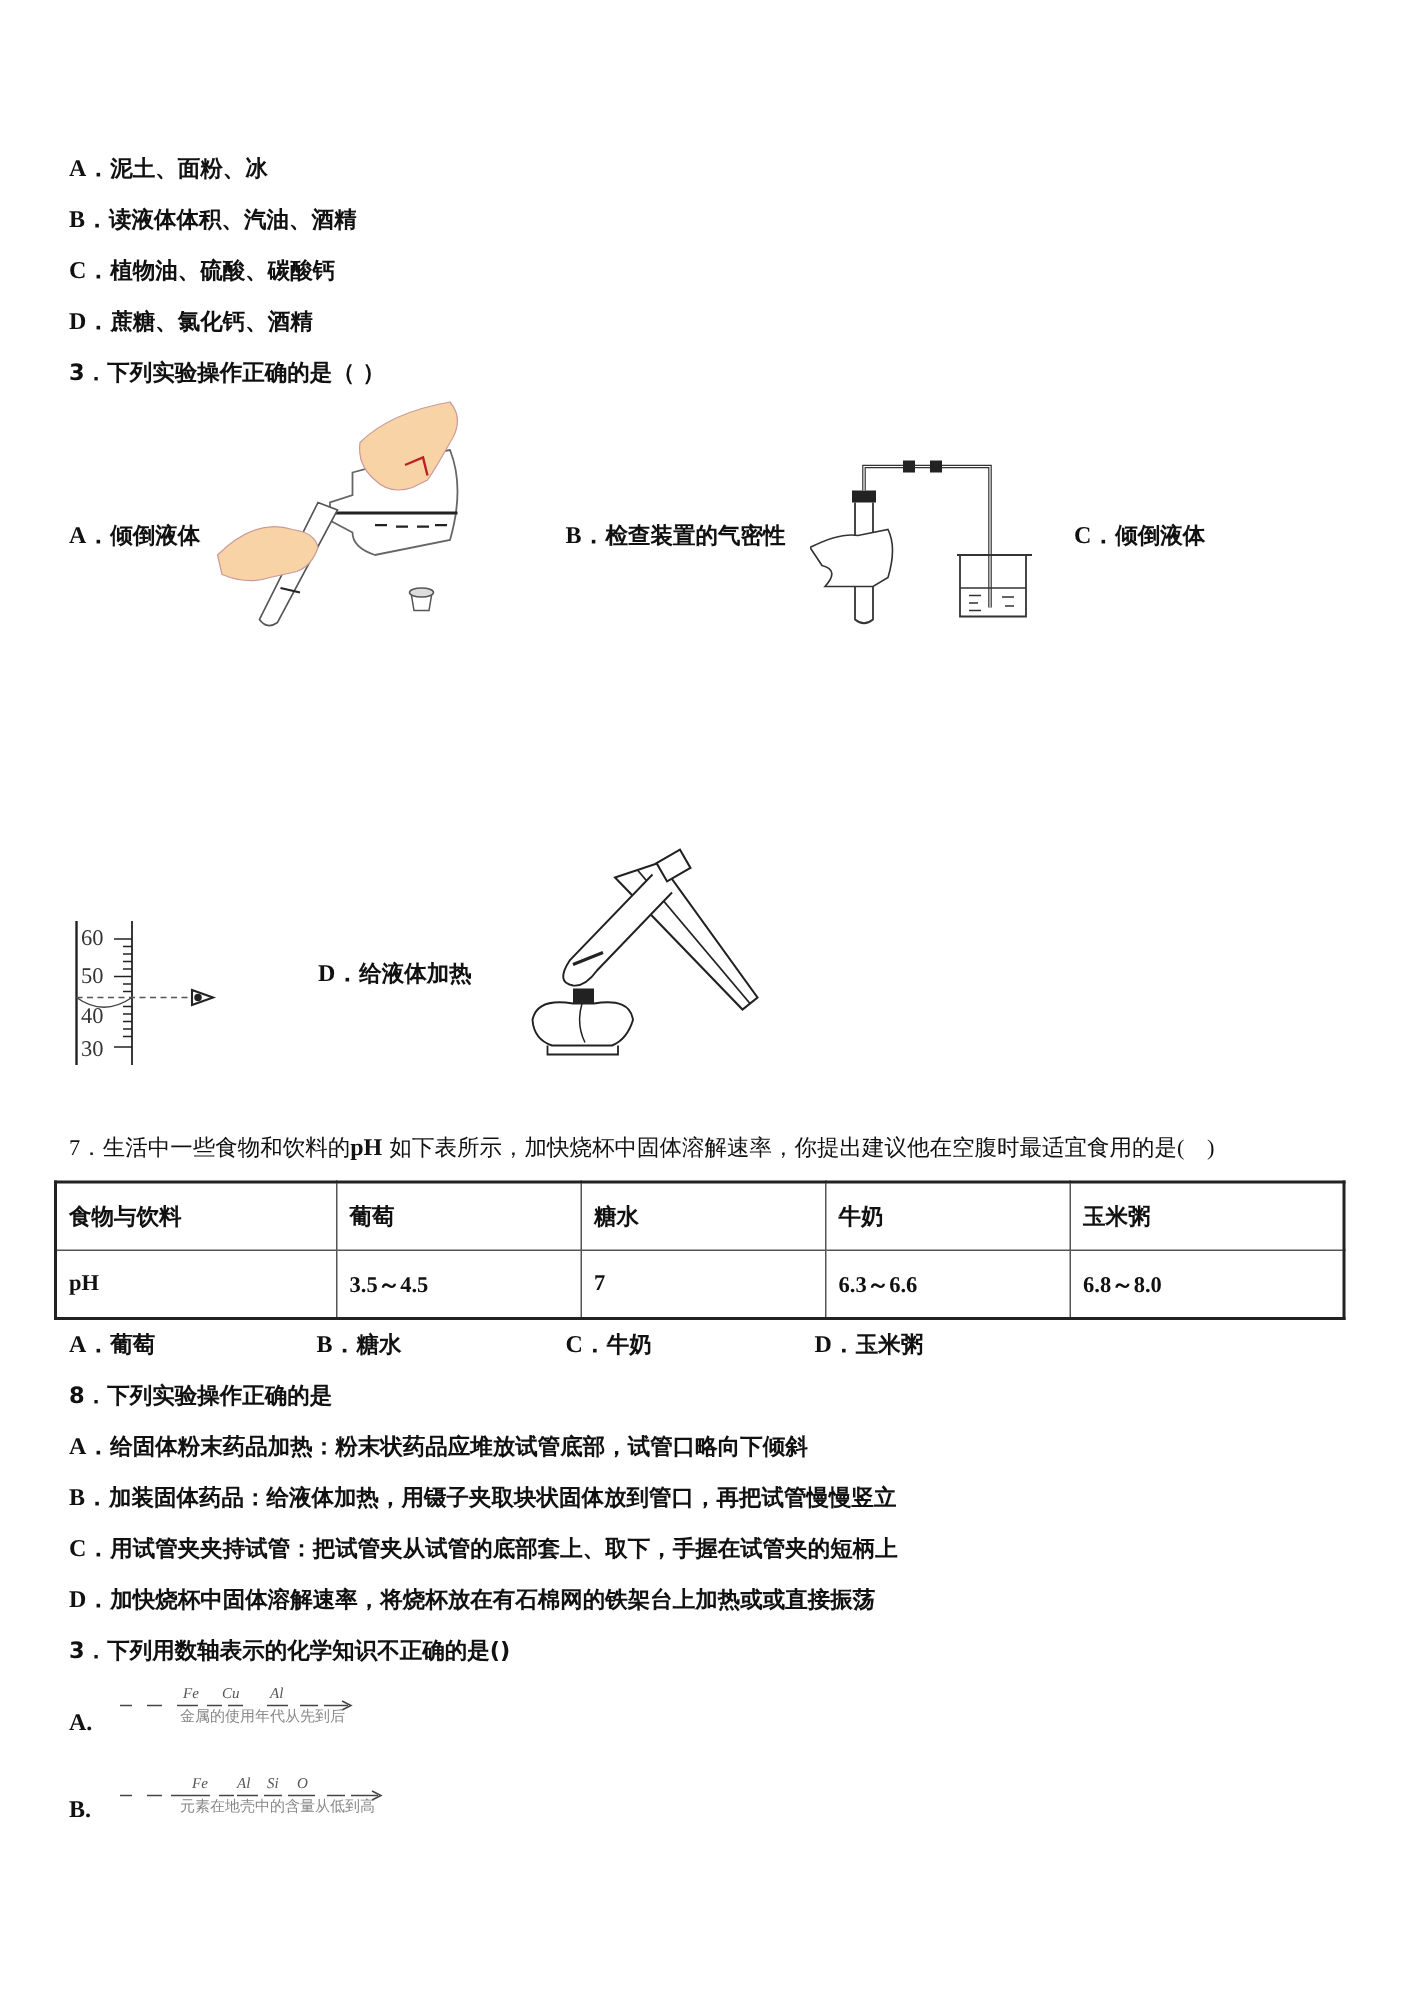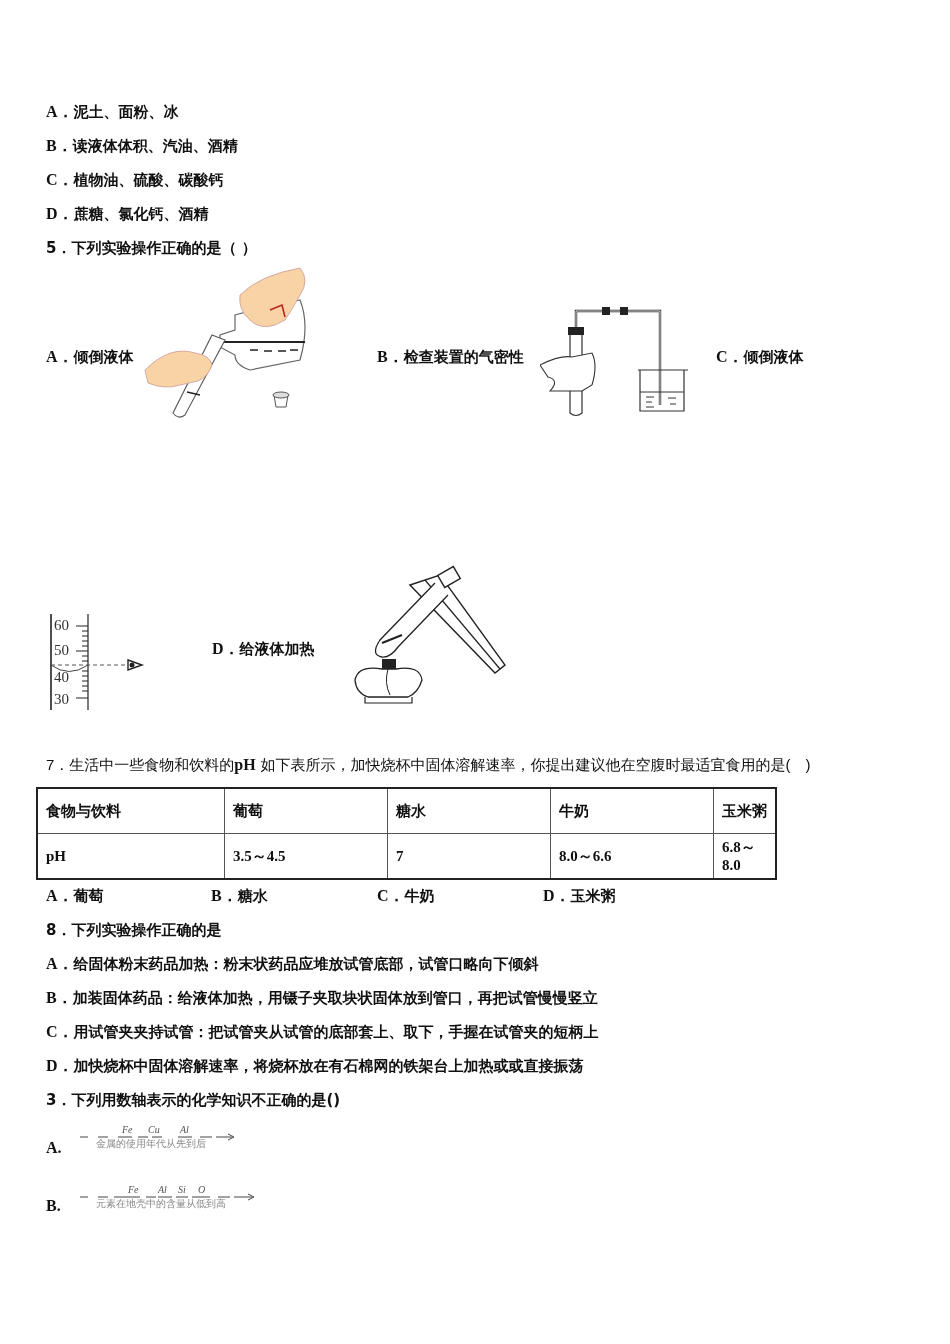--- a/index.html
+++ b/index.html
@@ -1,38 +1,38 @@
 <!DOCTYPE html>
 <html><head>
 <meta charset="utf-8">
 <style>
   html, body { margin:0; padding:0; background:#ffffff; }
   body { width:950px; height:1344px; position:relative; overflow:hidden;
          font-family:"DejaVu Sans","Liberation Sans",sans-serif; color:#111; }
   .line { position:absolute; left:46px; font-size:15px; line-height:20px; white-space:nowrap; font-weight:bold; }
   .lbl { font-family:"Liberation Serif","DejaVu Serif",serif; font-weight:bold; font-size:16px; }
   .q { font-weight:bold; }
-  .serif { font-family:Liberation Sans, sans-serif; font-weight:normal; }
+  .serif { font-family:Liberation Serif, serif; font-weight:normal; }
   .fig { position:absolute; }
-  table.ph { position:absolute; left:36px; top:787px; width:741px; border-collapse:collapse; border:2px solid #222; }
+  table.ph { position:absolute; left:36px; top:787px; width:861px; border-collapse:collapse; border:2px solid #222; }
   table.ph td { border:1px solid #555; height:44px; padding:0 8px; font-size:15px; font-weight:bold; vertical-align:middle; }
   table.ph td.num { font-family:"Liberation Serif","DejaVu Serif",serif; font-size:15px; }
   .axis { position:absolute; font-family:"Liberation Serif","DejaVu Serif",serif; color:#777; }
   .axis .top { font-size:10px; color:#555; position:absolute; top:0; white-space:nowrap;font-style:italic; }
-  .axis .bot { font-size:10px; color:#888; position:absolute; top:13px; white-space:nowrap; }
+  .axis .bot { font-size:10px; color:#888; position:absolute; top:13px; white-space:nowrap;margin-left:24px; }
 </style>
 </head>
 <body>
 
 <div class="line" style="top:102px"><span class="lbl">A．</span><span>泥土、面粉、冰</span></div>
 <div class="line" style="top:136px"><span class="lbl">B．</span><span>读液体体积、汽油、酒精</span></div>
 <div class="line" style="top:170px"><span class="lbl">C．</span><span>植物油、硫酸、碳酸钙</span></div>
 <div class="line" style="top:204px"><span class="lbl">D．</span><span>蔗糖、氯化钙、酒精</span></div>
 
-<div class="line q" style="top:238px">5．下列实验操作正确的是（ ）</div>
+<div class="line q" style="top:238px">3．下列实验操作正确的是（ ）</div>
 
 <div class="line" style="top:347px"><span class="lbl">A．</span><span>倾倒液体</span></div>
 
 <svg class="fig" style="left:140px;top:265px" width="180" height="155" viewBox="0 0 180 155">
 
   <path d="M95 50 Q130 40 160 35 Q170 60 160 95 L110 105 Q95 100 95 90 L80 82 L80 70 L95 65 Z" fill="#fff" stroke="#666" stroke-width="1.2"></path>
   <line x1="80" y1="77" x2="165" y2="77" stroke="#222" stroke-width="2"></line>
   <path d="M110 85 h8 M124 86 h8 M138 86 h8 M150 85 h8" stroke="#222" stroke-width="1.5"></path>
 
   <path d="M100 30 Q120 10 160 3 Q170 15 160 30 Q150 48 145 55 L135 60 Q120 65 110 55 Q98 45 100 30 Z" fill="#f7d3a6" stroke="#c99" stroke-width="0.8"></path>
@@ -119,21 +119,21 @@
     <td style="width:170px">食物与饮料</td>
     <td style="width:146px">葡萄</td>
     <td style="width:146px">糖水</td>
     <td style="width:146px">牛奶</td>
     <td>玉米粥</td>
   </tr>
   <tr>
     <td class="num">pH</td>
     <td class="num">3.5～4.5</td>
     <td class="num">7</td>
-    <td class="num">8.0～6.6</td>
+    <td class="num">6.3～6.6</td>
     <td class="num">6.8～8.0</td>
   </tr>
 </tbody>
   </table>
 
 <div class="line" style="top:886px"><span class="lbl">A．</span><span>葡萄</span></div>
 <div class="line" style="top:886px;left:211px"><span class="lbl">B．</span><span>糖水</span></div>
 <div class="line" style="top:886px;left:377px"><span class="lbl">C．</span><span>牛奶</span></div>
 <div class="line" style="top:886px;left:543px"><span class="lbl">D．</span><span>玉米粥</span></div>
 

